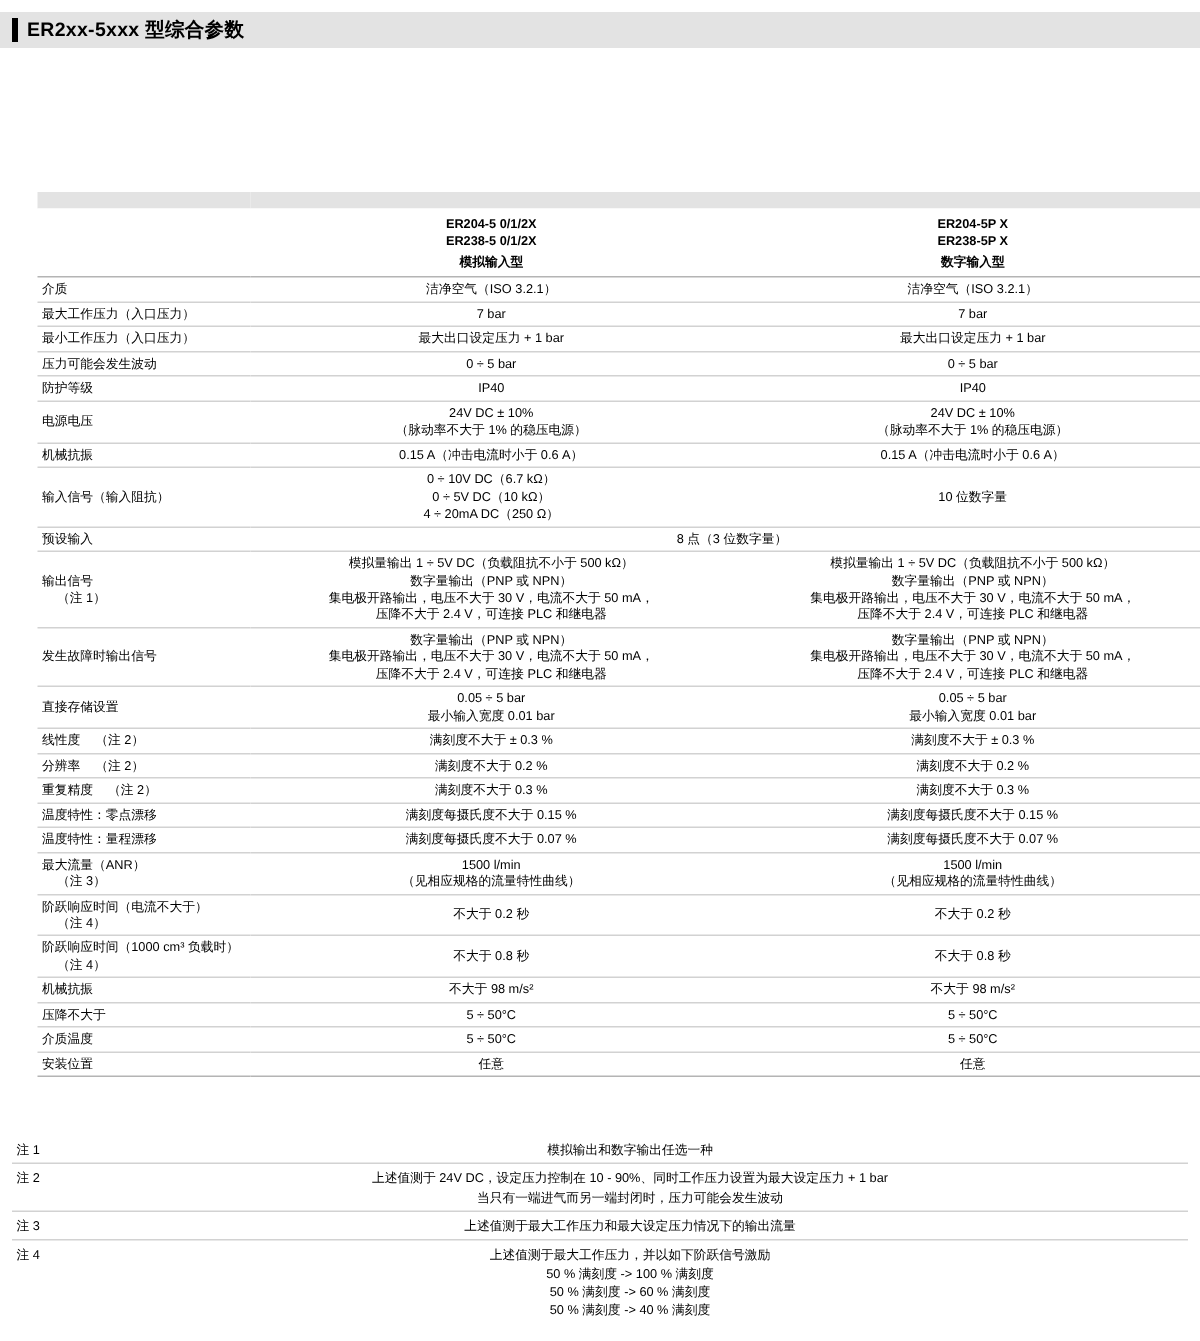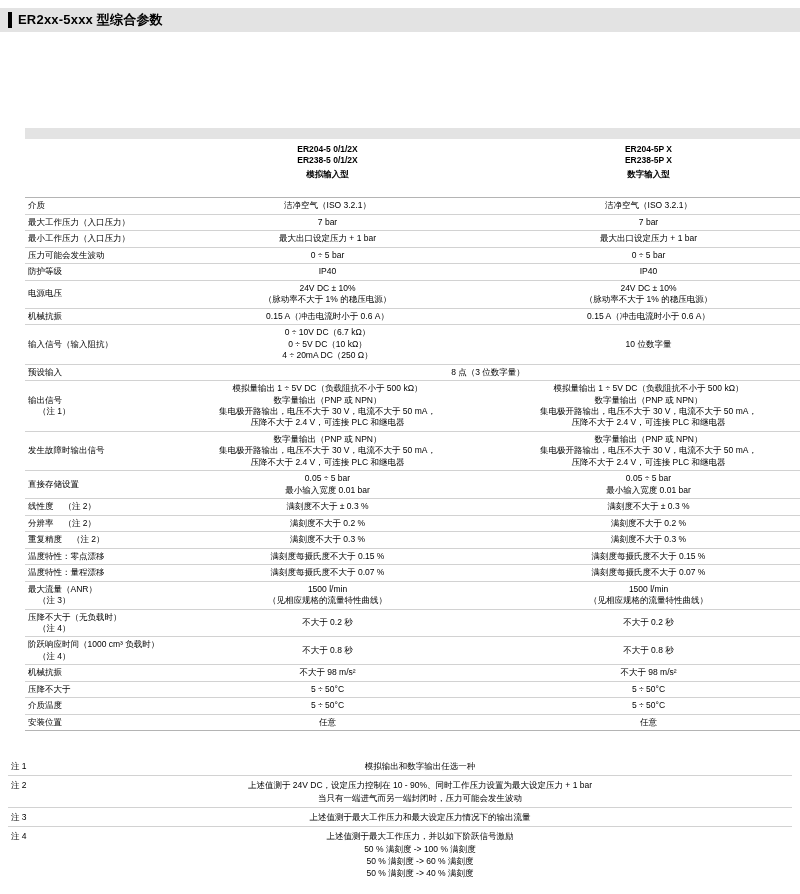--- a/index.html
+++ b/index.html
@@ -77,21 +77,21 @@
     font-size: 8.5px;
     padding-top: 5px;
     padding-bottom: 1px;
     border: none;
   }
   .type-row td {
     text-align: center;
     font-weight: bold;
     font-size: 8.5px;
     padding-top: 1px;
-    padding-bottom: 17px;
+    padding-bottom: 4px;
     border-bottom: 1px solid #b4b4b4;
   }
   .spec-table tbody tr td {
     border-bottom: 1px solid #d2d2d2;
   }
   .spec-table tbody tr:last-child td {
     border-bottom: 1px solid #b4b4b4;
   }
   td.label {
     text-align: left;
@@ -275,21 +275,21 @@
         <td class="val multiline">满刻度每摄氏度不大于 0.07 %</td>
       </tr>
       <tr>
         <td class="label"><span>最大流量（ANR）</span><br><span class="note-ref">（注 3）</span></td>
         <td class="val multiline">1500 l/min
 （见相应规格的流量特性曲线）</td>
         <td class="val multiline">1500 l/min
 （见相应规格的流量特性曲线）</td>
       </tr>
       <tr>
-        <td class="label"><span>压降不大于（无负载时）</span><br><span class="note-ref">（注 4）</span></td>
+        <td class="label"><span>阶跃响应时间（电流不大于）</span><br><span class="note-ref">（注 4）</span></td>
         <td class="val multiline">不大于 0.2 秒</td>
         <td class="val multiline">不大于 0.2 秒</td>
       </tr>
       <tr>
         <td class="label"><span>阶跃响应时间（1000 cm³ 负载时）</span><br><span class="note-ref">（注 4）</span></td>
         <td class="val multiline">不大于 0.8 秒</td>
         <td class="val multiline">不大于 0.8 秒</td>
       </tr>
       <tr>
         <td class="label"><span>机械抗振</span><span class="note-ref"></span></td>

